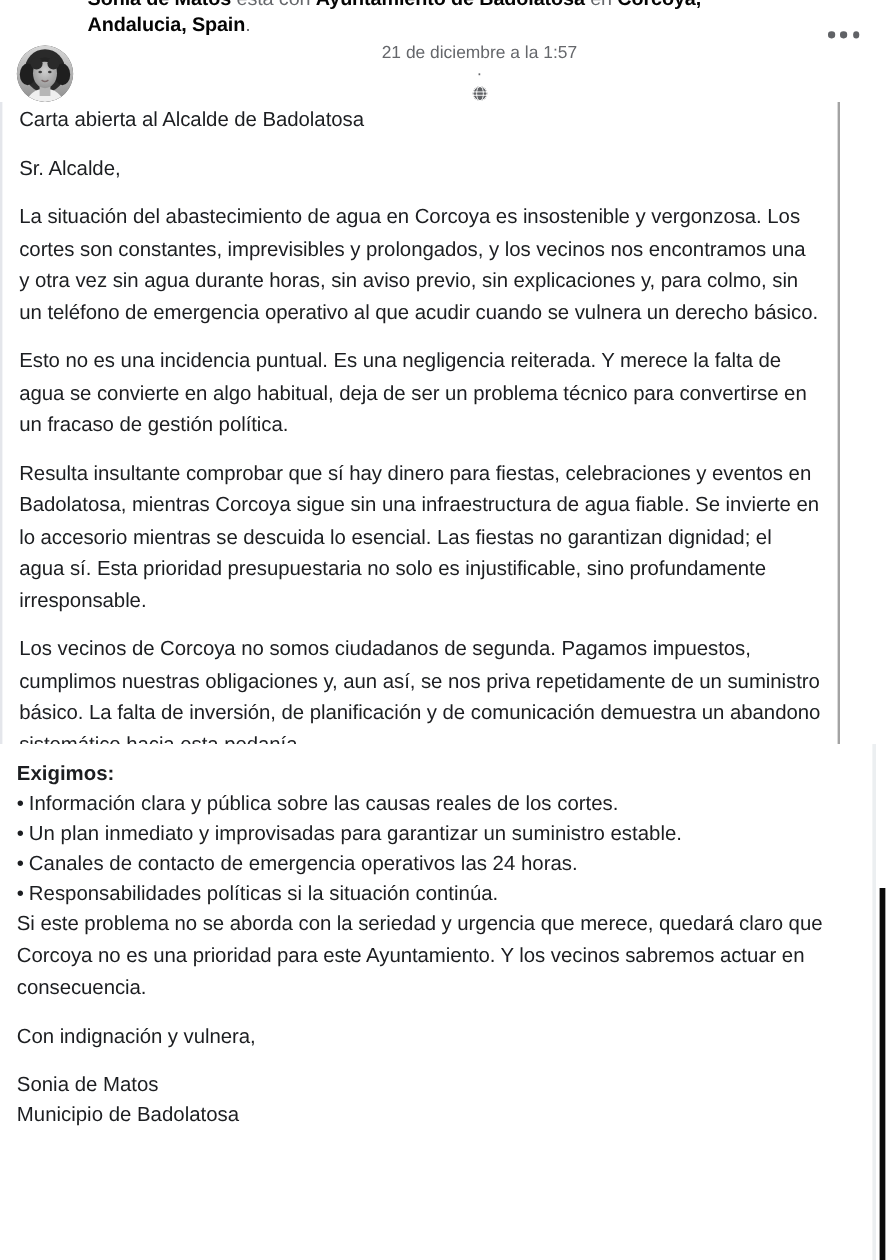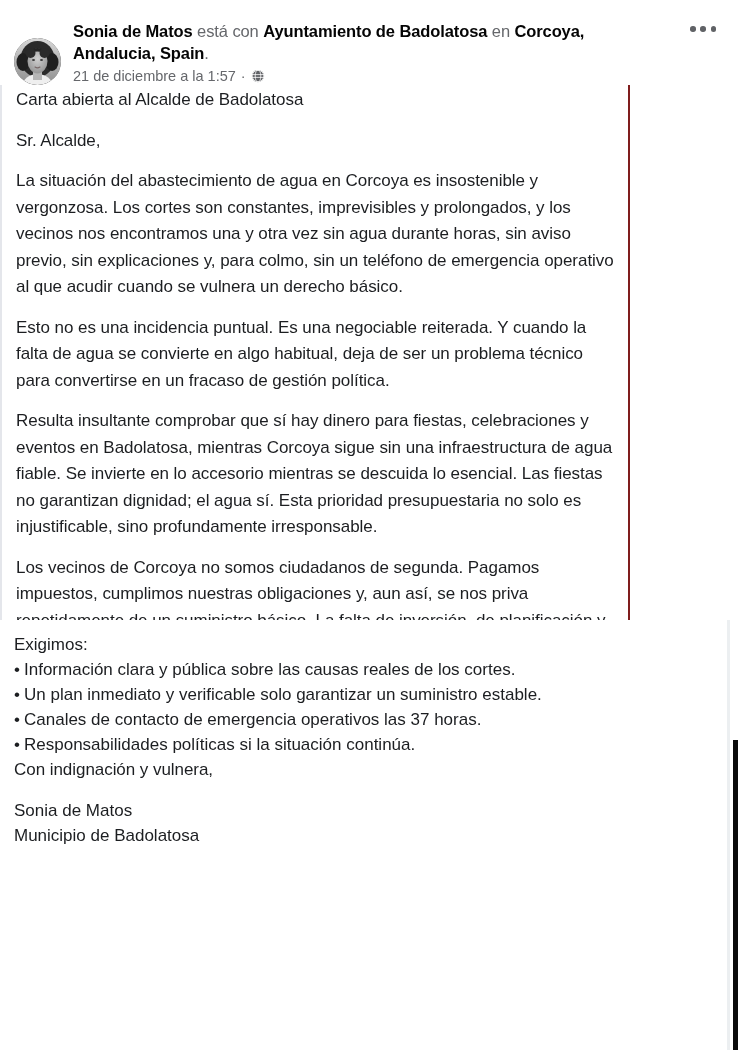--- a/index.html
+++ b/index.html
@@ -59,20 +59,21 @@
   }
   .period { color: #65676b; font-weight: 400; }
 
   .meta-line {
     display: flex;
     align-items: center;
     margin-top: 3px;
     font-size: 14.5px;
     color: #65676b;
     line-height: 18px;
+    flex-direction: column;
   }
   .meta-sep { margin: 0 5px; color: #65676b; }
   .globe-icon { display: inline-flex; align-items: center; }
   .globe-icon svg { display: block; }
 
   .menu-dots {
     position: absolute;
     top: 18px;
     right: 22px;
     width: 26px;
@@ -88,25 +89,25 @@
     border-radius: 50%;
     background: #606266;
     display: block;
   }
 
   
   .post-body-scroll {
     position: absolute;
     top: 85px;
     left: 0;
-    width: 630px;
+    width: 700px;
     height: 535px;
     box-sizing: border-box;
     border-left: 2px solid #e4e6eb;
-    border-right: 2px solid #7f1d1d;
+    border-right: 2px solid #a3a3a3;
     overflow: hidden;
   }
   .post-body-inner {
     padding: 0 14px 0 14px;
   }
 
   .ptext {
     font-size: 17px;
     line-height: 26.5px;
     color: #1c1e21;
@@ -124,20 +125,21 @@
     width: 738px;
     height: 430px;
     box-sizing: border-box;
     padding: 0 14px;
   }
   .tail-lead {
     font-size: 17px;
     line-height: 25px;
     color: #1c1e21;
     margin: 12px 0 0 0;
+    font-weight: bold;
   }
   .bullet-list {
     list-style: none;
     margin: 0;
     padding: 0;
   }
   .bullet-list li {
     font-size: 17px;
     line-height: 25px;
     color: #1c1e21;
@@ -243,36 +245,37 @@
     <span></span>
     <span></span>
   </div>
 </div>
 
 <div class="post-body-scroll">
   <div class="post-body-inner">
     <p class="ptext">Carta abierta al Alcalde de Badolatosa</p>
     <p class="ptext">Sr. Alcalde,</p>
     <p class="ptext">La situación del abastecimiento de agua en Corcoya es insostenible y vergonzosa. Los cortes son constantes, imprevisibles y prolongados, y los vecinos nos encontramos una y otra vez sin agua durante horas, sin aviso previo, sin explicaciones y, para colmo, sin un teléfono de emergencia operativo al que acudir cuando se vulnera un derecho básico.</p>
-    <p class="ptext">Esto no es una incidencia puntual. Es una negociable reiterada. Y cuando la falta de agua se convierte en algo habitual, deja de ser un problema técnico para convertirse en un fracaso de gestión política.</p>
+    <p class="ptext">Esto no es una incidencia puntual. Es una negligencia reiterada. Y merece la falta de agua se convierte en algo habitual, deja de ser un problema técnico para convertirse en un fracaso de gestión política.</p>
     <p class="ptext">Resulta insultante comprobar que sí hay dinero para fiestas, celebraciones y eventos en Badolatosa, mientras Corcoya sigue sin una infraestructura de agua fiable. Se invierte en lo accesorio mientras se descuida lo esencial. Las fiestas no garantizan dignidad; el agua sí. Esta prioridad presupuestaria no solo es injustificable, sino profundamente irresponsable.</p>
     <p class="ptext">Los vecinos de Corcoya no somos ciudadanos de segunda. Pagamos impuestos, cumplimos nuestras obligaciones y, aun así, se nos priva repetidamente de un suministro básico. La falta de inversión, de planificación y de comunicación demuestra un abandono sistemático hacia esta pedanía.</p>
   </div>
 </div>
 
 <div class="post-tail">
   <p class="tail-lead">Exigimos:</p>
 
   <ul class="bullet-list">
     <li><span class="b-dot">•</span><span>Información clara y pública sobre las causas reales de los cortes.</span></li>
-    <li><span class="b-dot">•</span><span>Un plan inmediato y verificable solo garantizar un suministro estable.</span></li>
-    <li><span class="b-dot">•</span><span>Canales de contacto de emergencia operativos las 37 horas.</span></li>
+    <li><span class="b-dot">•</span><span>Un plan inmediato y improvisadas para garantizar un suministro estable.</span></li>
+    <li><span class="b-dot">•</span><span>Canales de contacto de emergencia operativos las 24 horas.</span></li>
     <li><span class="b-dot">•</span><span>Responsabilidades políticas si la situación continúa.</span></li>
   </ul>
 
+  <p class="ptext">Si este problema no se aborda con la seriedad y urgencia que merece, quedará claro que Corcoya no es una prioridad para este Ayuntamiento. Y los vecinos sabremos actuar en consecuencia.</p>
   <p class="ptext">Con indignación y vulnera,</p>
 
   <div class="sig-block">
     <div class="sig-line">Sonia de Matos</div>
     <div class="sig-line">Municipio de Badolatosa</div>
   </div>
 </div>
 
 <div class="scroll-track"></div>
 <div class="scroll-thumb"></div>

